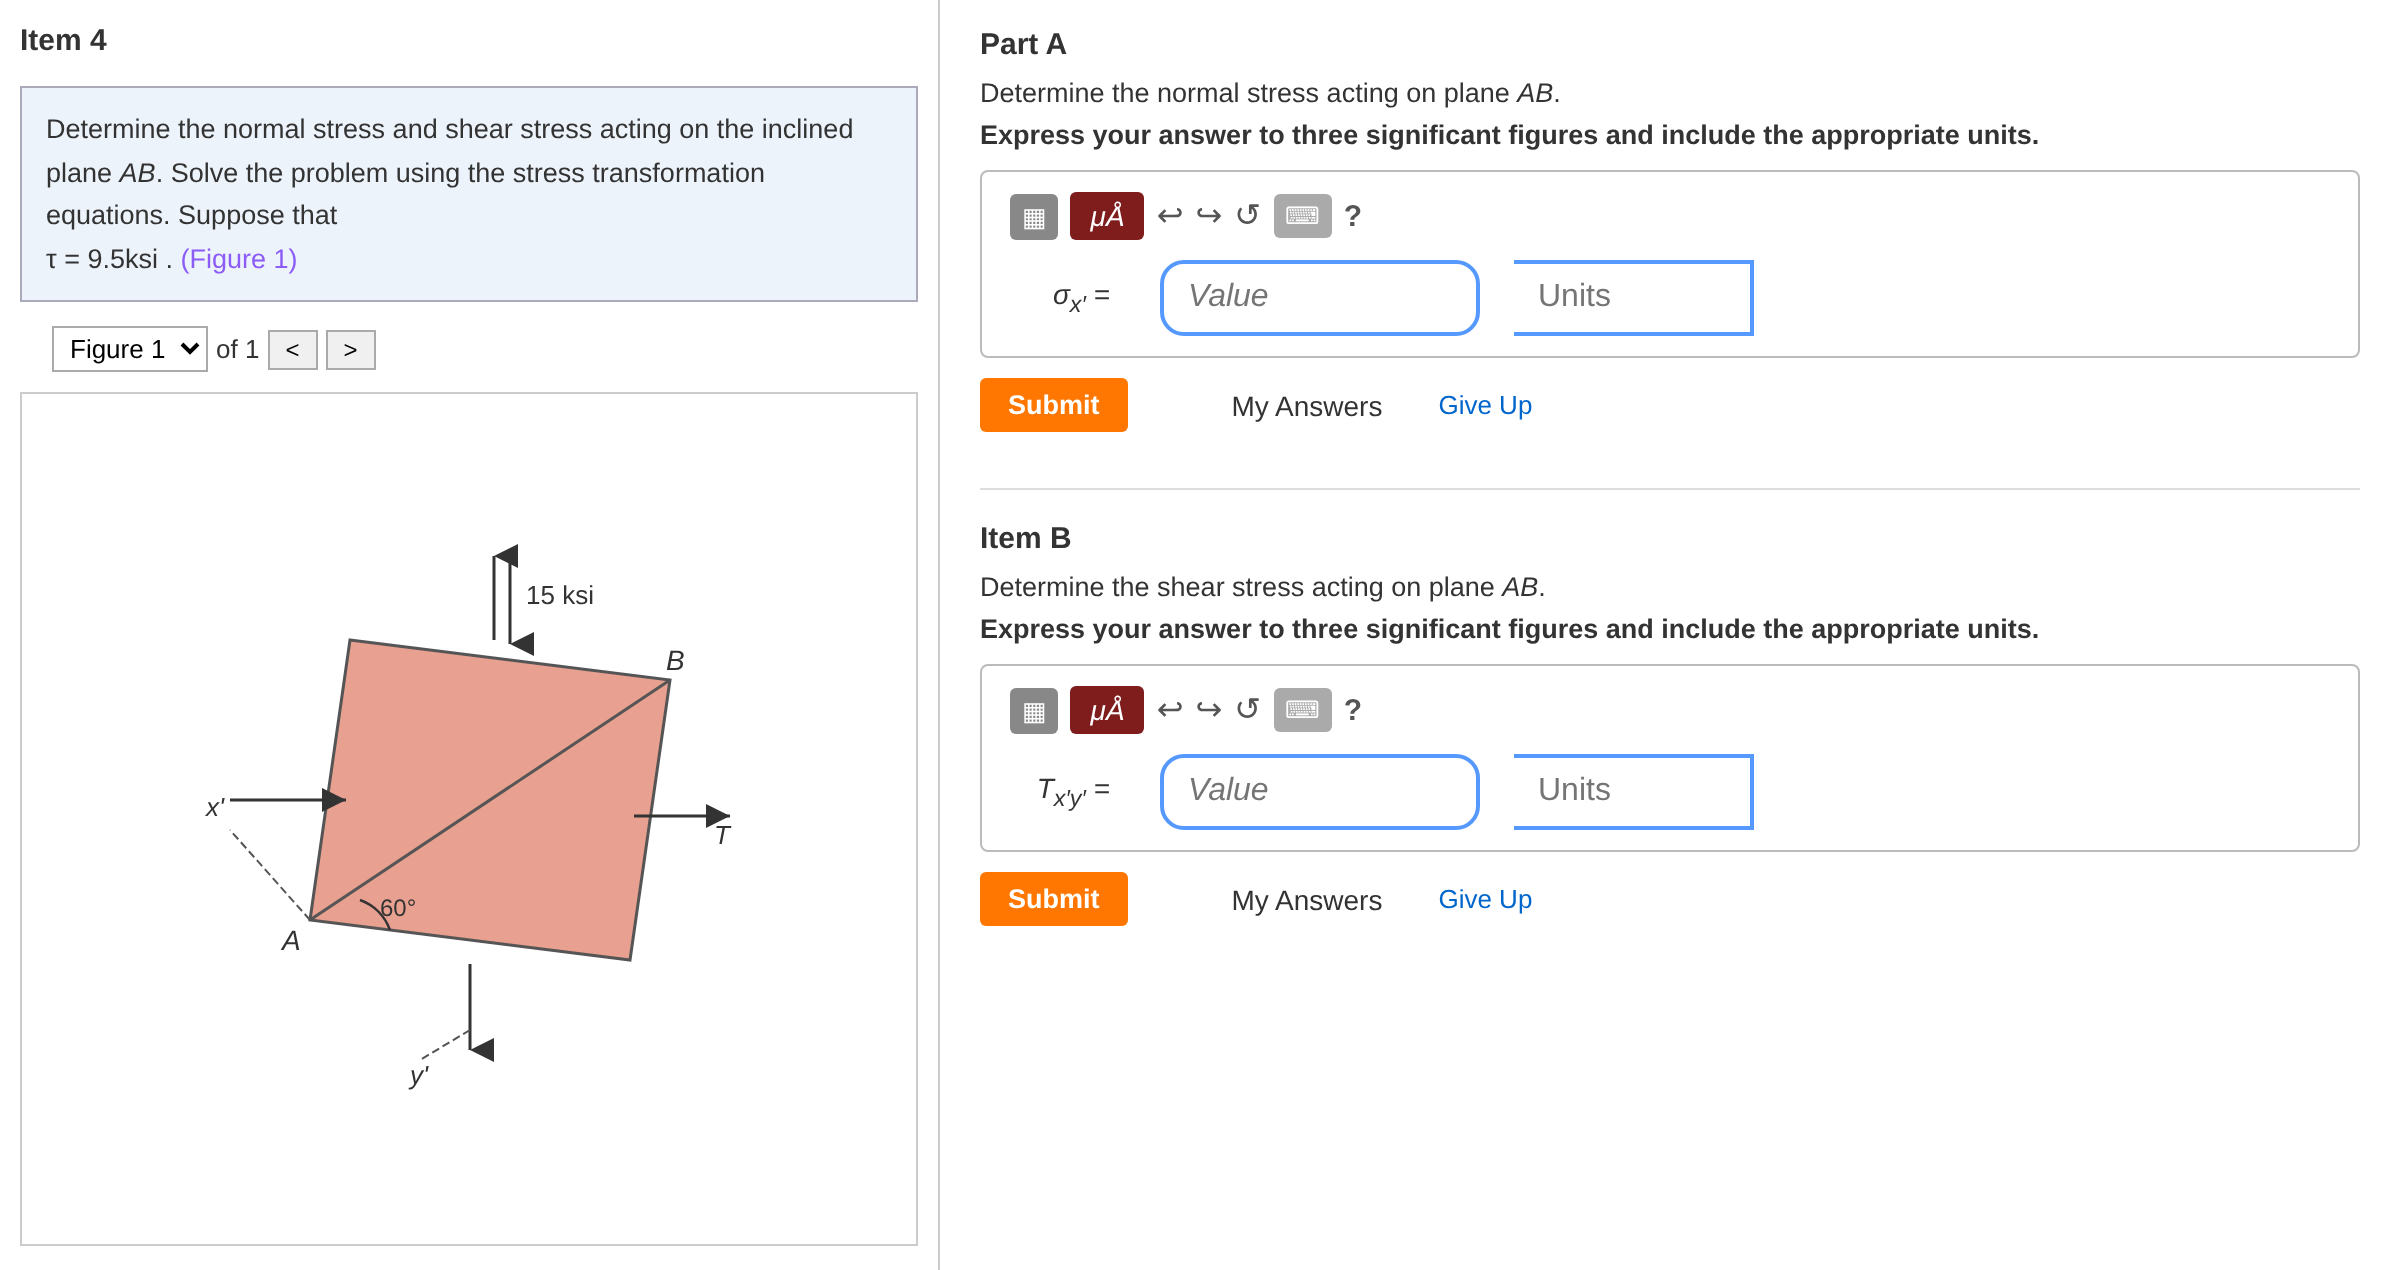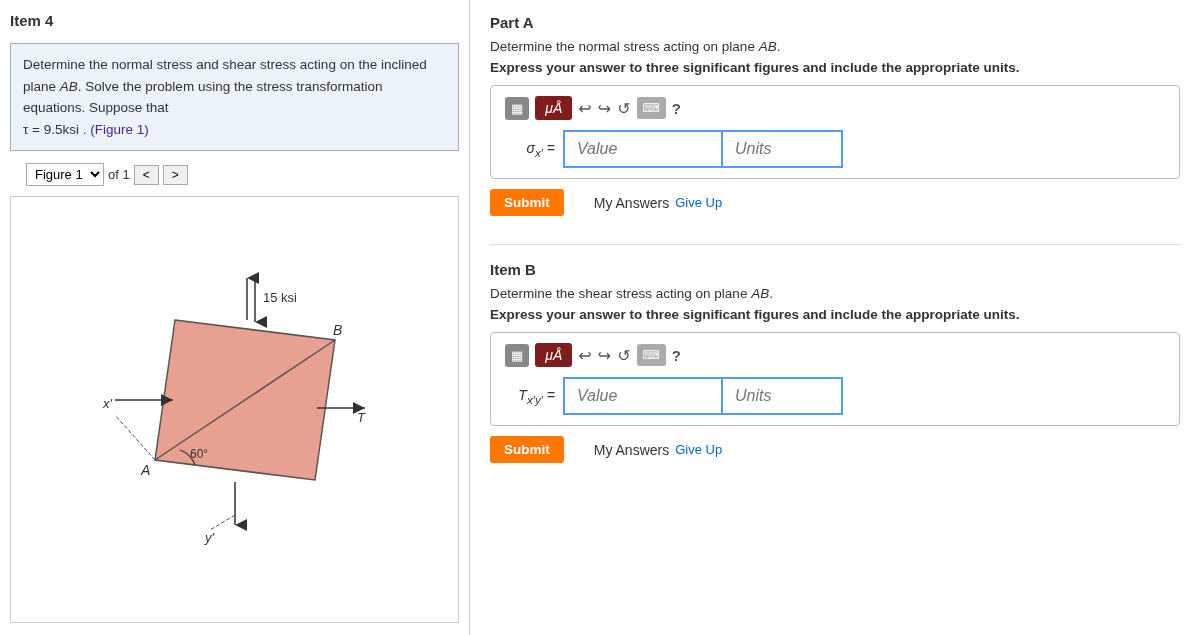--- a/index.html
+++ b/index.html
@@ -29,21 +29,21 @@
       margin-bottom: 4px;
     }
     .problem-box {
       border: 1px solid #aab;
       background: #edf3fb;
       padding: 10px 12px;
       font-size: 13.5px;
       line-height: 1.6;
     }
     .problem-box a {
-      color: #4c1d95;
+      color: #8b5cf6;
       text-decoration: none;
     }
 
     
     .figure-controls {
       display: flex;
       align-items: center;
       gap: 4px;
       margin-top: 2px;
       padding-left: 16px;
@@ -187,61 +187,60 @@
       cursor: pointer;
       font-size: 15px;
       color: #555;
       font-weight: bold;
     }
 
     
     .input-row {
       display: flex;
       align-items: center;
-      gap: 0;
+      gap: 17px;
     }
 
     .input-label {
       font-size: 14px;
       margin-right: 8px;
       font-style: italic;
       min-width: 50px;
       text-align: right;
     }
 
     .value-input {
       border: 2px solid #5599ff;
-      border-radius: 0;
+      border-radius: 12px;
       padding: 8px 12px;
       font-size: 16px;
       color: #999;
       font-style: italic;
       width: 160px;
       outline: none;
       background: #fff;
     }
 
     .units-input {
       border: 2px solid #5599ff;
       border-left: none;
       border-radius: 0;
       padding: 8px 12px;
       font-size: 16px;
       color: #999;
-      font-style: italic;
       width: 120px;
       outline: none;
       background: #fff;
     }
 
     
     .submit-row {
       display: flex;
       align-items: center;
-      gap: 6px;
+      gap: 28px;
     }
 
     .submit-btn {
       background: #ff7700;
       border: none;
       border-radius: 3px;
       color: #fff;
       cursor: pointer;
       font-size: 13.5px;
       font-weight: bold;

